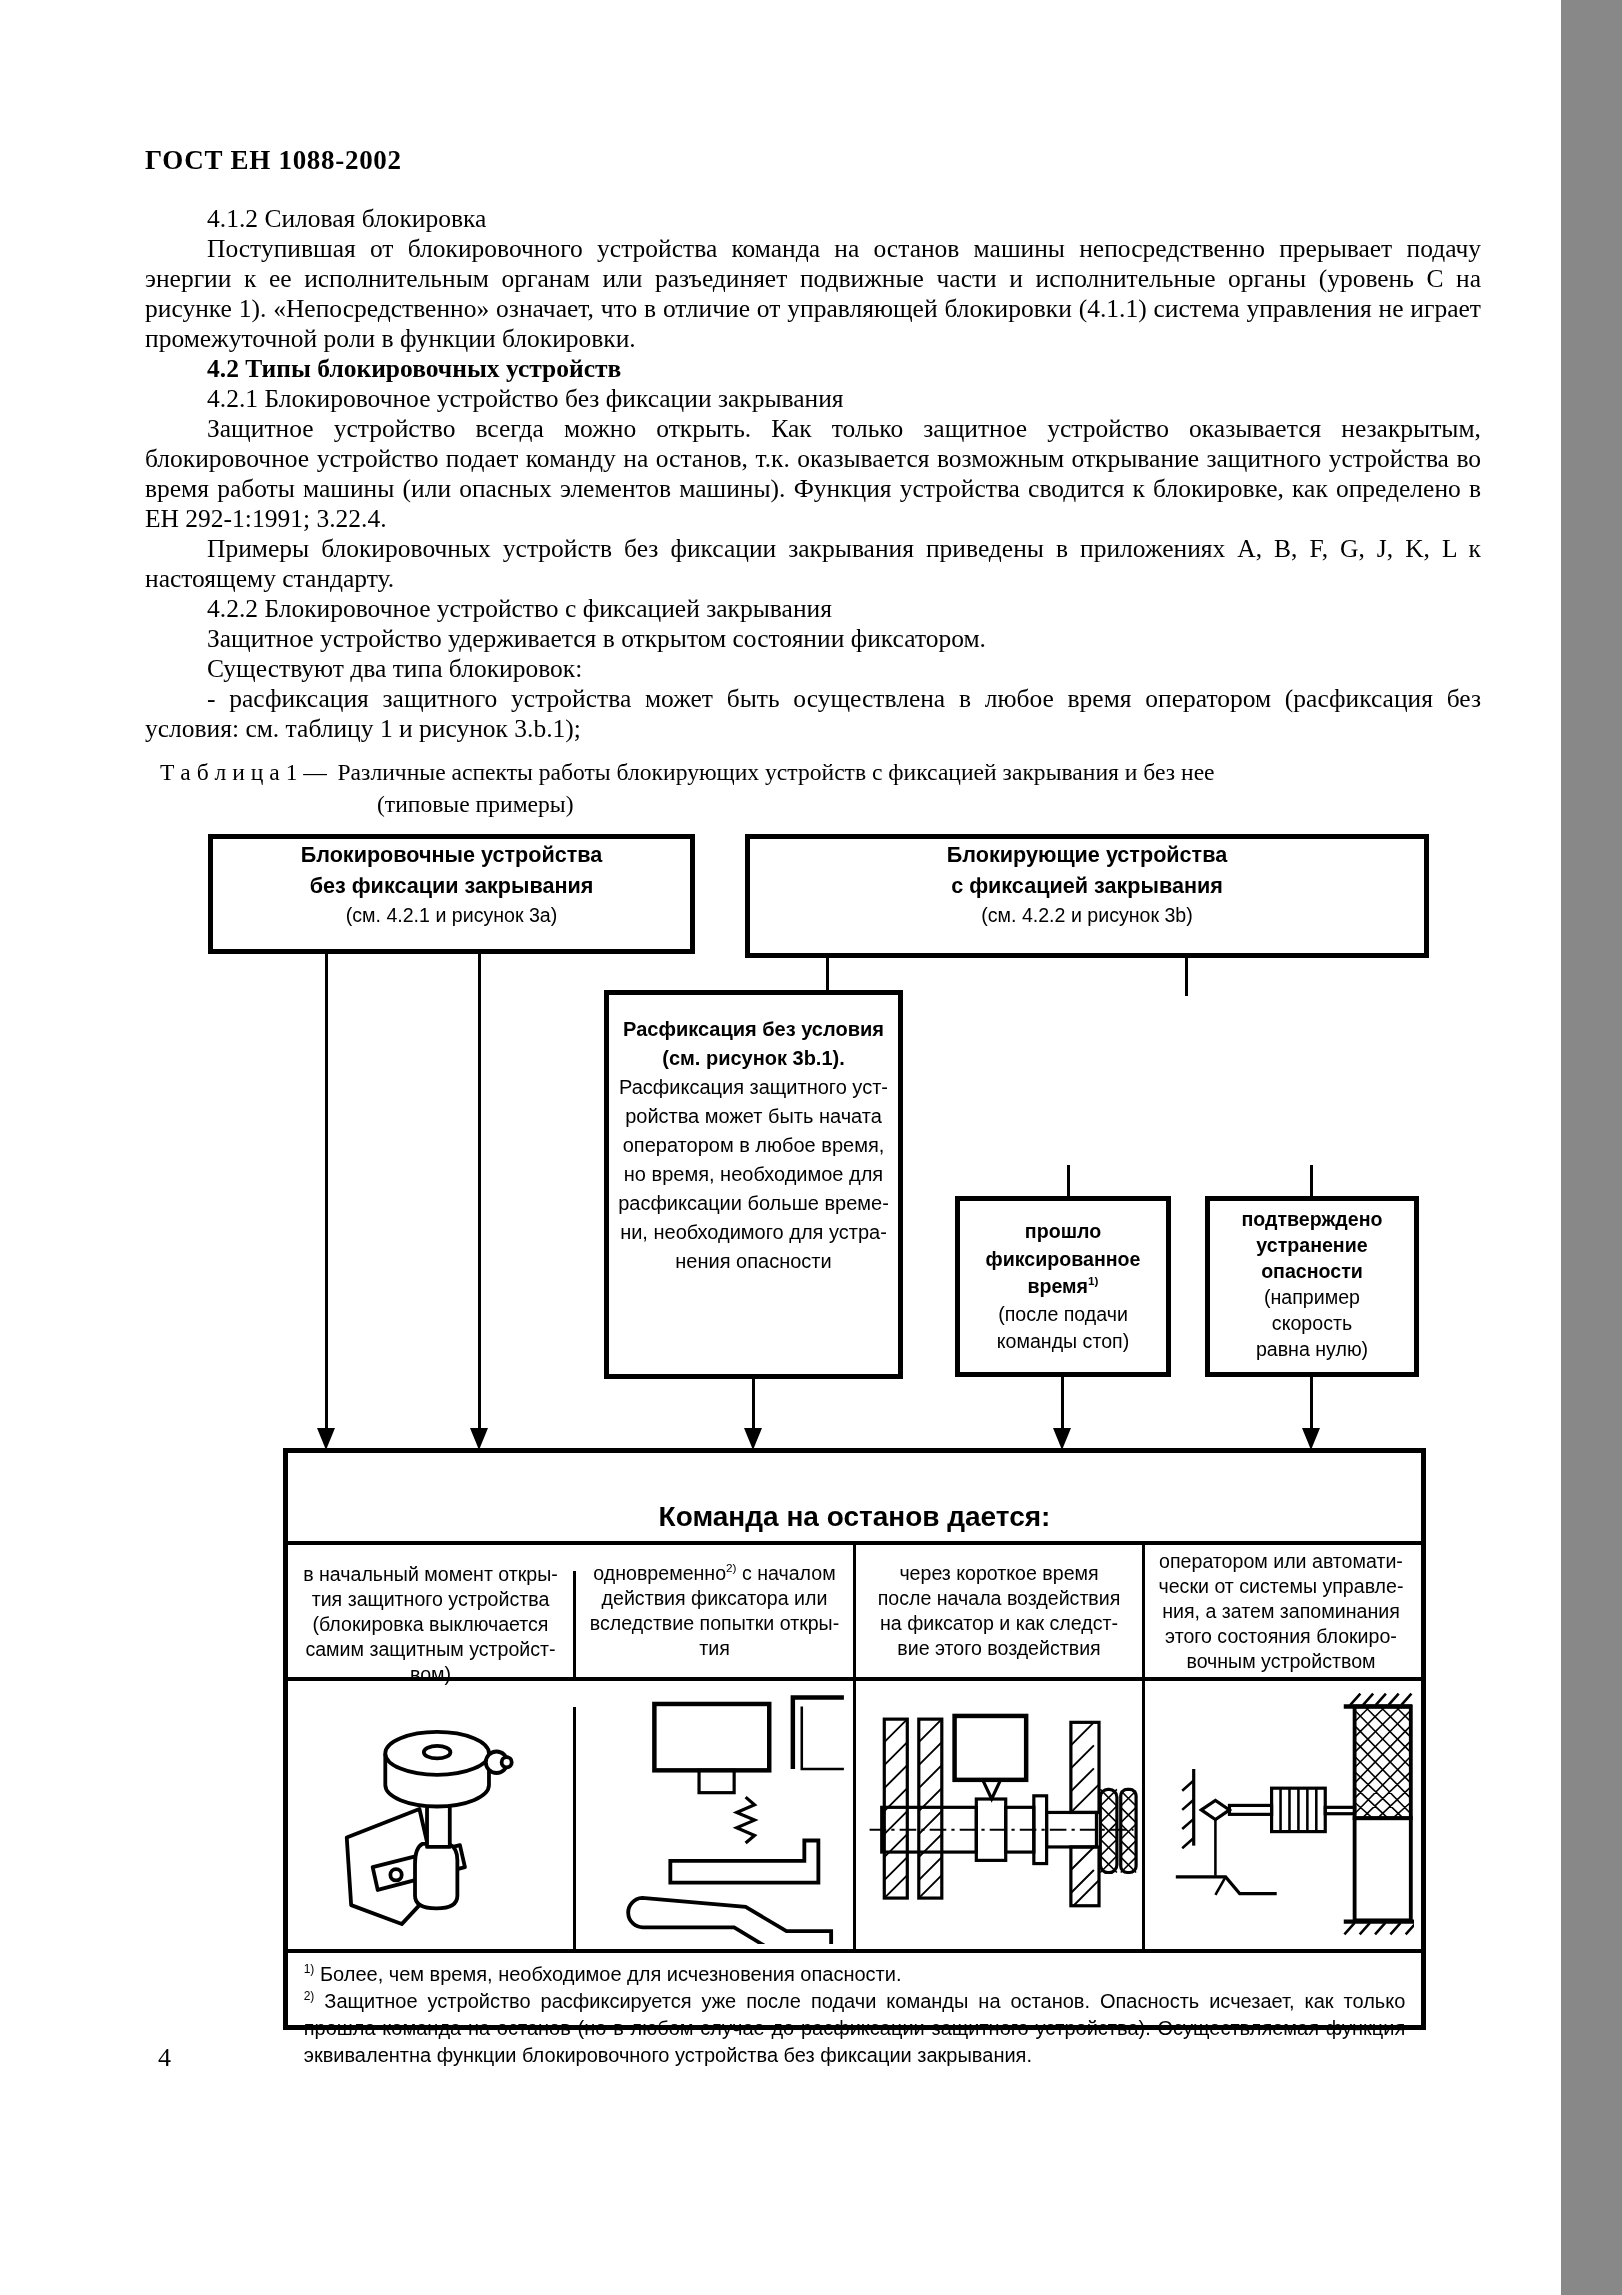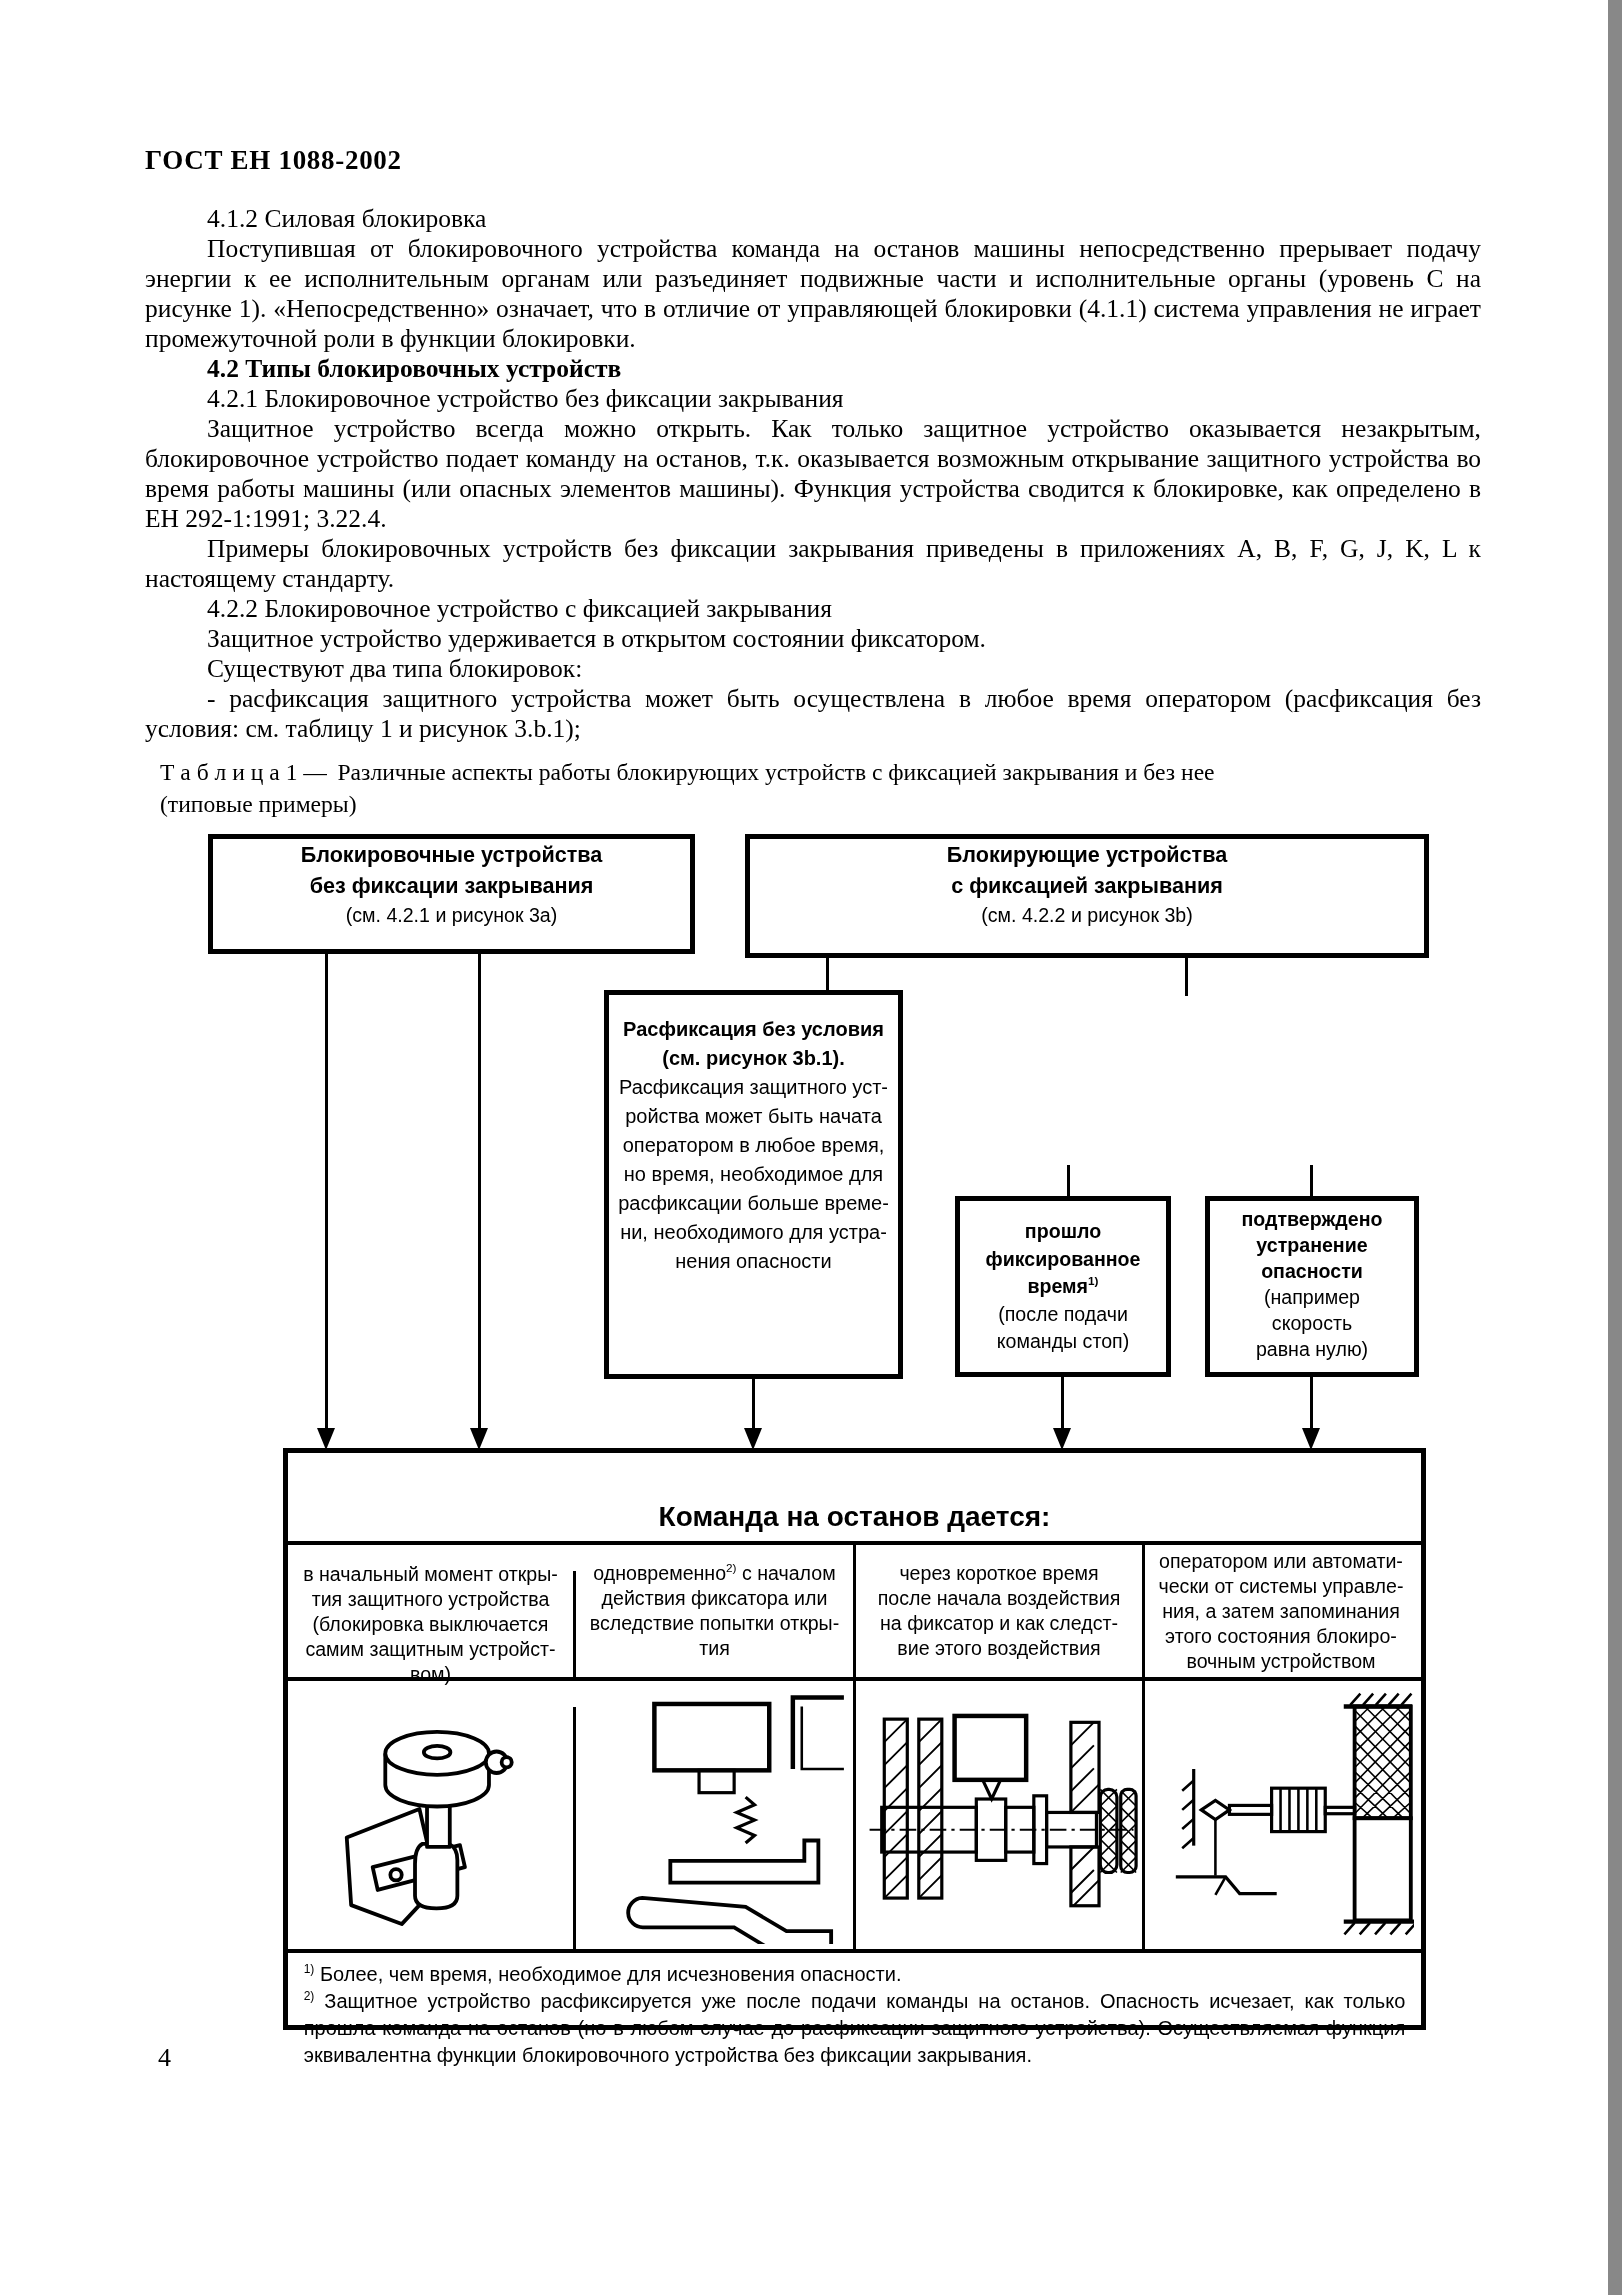--- a/index.html
+++ b/index.html
@@ -1,24 +1,24 @@
 <!DOCTYPE html>
 <html style="font-size:10.5px"><head>
 <meta charset="utf-8">
 <style>
   html,body{margin:0;padding:0;background:#888;}
   .page{position:relative;width:1561px;height:2295px;background:#ffffff;color:#000;
-        font-family:"Liberation Serif",serif;overflow:hidden;padding-left:47px;}
+        font-family:"Liberation Serif",serif;overflow:hidden;}
   .doc-header{position:absolute;left:145px;top:145px;font-size:27px;font-weight:bold;letter-spacing:0.7px;}
   .bodytext{position:absolute;left:145px;top:204px;width:1336px;font-size:25.5px;line-height:30px;text-align:justify;}
   .bodytext p{margin:0;text-indent:62px;}
   .bodytext p.bold{font-weight:bold;}
   .cap{position:absolute;left:160px;top:756px;width:1315px;font-size:23.6px;line-height:32px;}
   .cap-lab{margin-right:10.5px;}
-  .cap .l2{}
+  .cap .l2{margin-left:217px;}
   .pageno{position:absolute;left:158px;top:2043px;font-size:26px;}
 
   
   .box{position:absolute;border:5.2px solid #000;background:#fff;box-sizing:border-box;
        display:flex;flex-direction:column;align-items:center;justify-content:flex-start;text-align:center;
        font-family:"Liberation Sans",sans-serif;}
   .b-title{font-weight:bold;font-size:21.6px;line-height:31px;}
   .b-note{font-size:19.6px;line-height:29px;}
   .ln{font-size:20px;line-height:29px;}
   .ln.b{font-weight:bold;}

